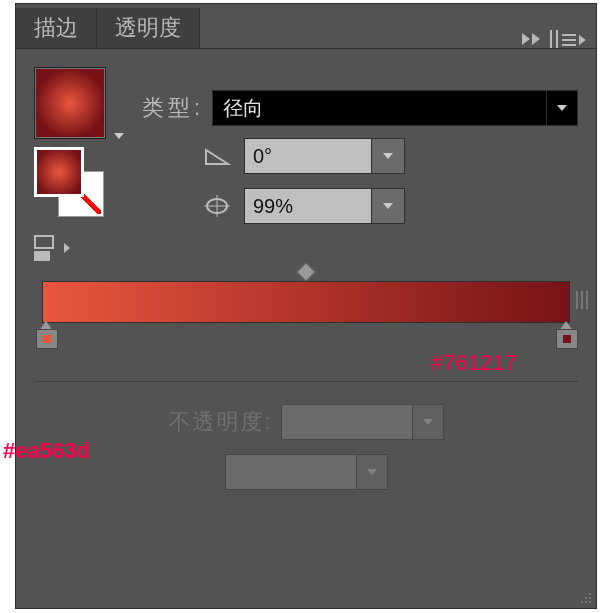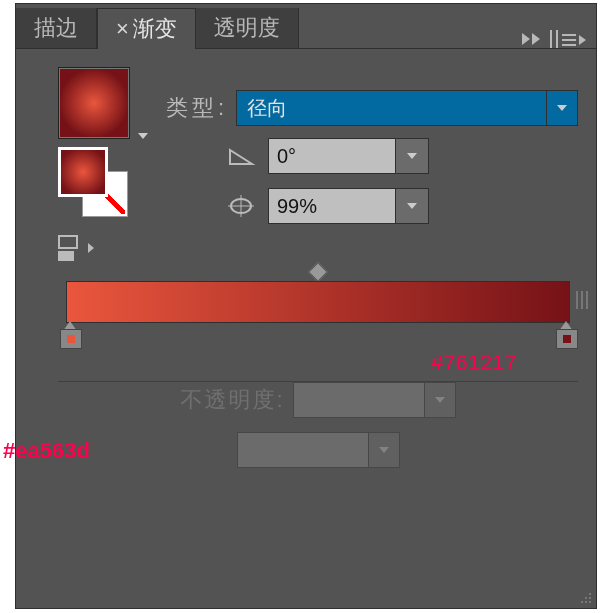--- a/index.html
+++ b/index.html
@@ -12,39 +12,39 @@
   .tab.inactive{background:#3f3f3f;}
   .tab .x{font-family:Arial;margin-right:4px;color:#d8d8d8;}
   .tabright{margin-left:auto;display:flex;align-items:center;gap:10px;padding-right:8px;color:#b8b8b8;font-size:16px;}
   .flymenu{width:26px;height:14px;position:relative;}
   .flymenu::before{content:"";position:absolute;left:0;top:2px;width:14px;height:2px;background:#b8b8b8;box-shadow:0 5px 0 #b8b8b8,0 10px 0 #b8b8b8;}
   .flymenu::after{content:"";position:absolute;right:2px;top:3px;border-left:7px solid #b8b8b8;border-top:5px solid transparent;border-bottom:5px solid transparent;}
   .vline{width:2px;height:18px;background:#b8b8b8;box-shadow:6px 0 0 #b8b8b8;}
   .ff{display:flex;gap:2px;}
   .tri{width:0;height:0;border-left:8px solid #b8b8b8;border-top:6px solid transparent;border-bottom:6px solid transparent;}
   
-  .body{position:relative;padding:18px 18px 0 18px;margin-left:24px;}
+  .body{position:relative;padding:18px 18px 0 18px;}
   .row{display:flex;align-items:center;margin-bottom:12px;}
   .lbl{color:#b8b8b8;font-size:22px;margin-right:8px;letter-spacing:4px;}
   .lbl.small{font-size:22px;letter-spacing:2px;}
   
   .preview{width:70px;height:70px;background:radial-gradient(circle at 50% 50%,#ea563d 0%,#761217 70%);border:1px solid #222;box-shadow:0 0 0 1px #777 inset;}
   .ddarrow{width:0;height:0;border-left:5px solid transparent;border-right:5px solid transparent;border-top:6px solid #ccc;margin-left:8px;}
   
   .swatches{position:relative;width:70px;height:70px;margin-top:8px;}
   .swA{position:absolute;left:0;top:0;width:44px;height:44px;background:radial-gradient(circle at 50% 50%,#ea563d 0%,#761217 80%);border:3px solid #fff;}
   .swB{position:absolute;right:0;bottom:0;width:44px;height:44px;background:#fff;border:1px solid #999;}
   .swB::after{content:"";position:absolute;left:2px;top:2px;right:2px;bottom:2px;background:linear-gradient(to top right,transparent 46%,#ff0000 46%,#ff0000 54%,transparent 54%);}
   
   .rowswap{width:40px;height:26px;position:relative;margin-top:18px;}
   .rowswap .a{position:absolute;left:0;top:0;width:16px;height:10px;border:2px solid #bbb;}
   .rowswap .b{position:absolute;left:0;bottom:0;width:16px;height:10px;background:#bbb;}
   .rowswap .arr{position:absolute;right:4px;top:8px;width:0;height:0;border-left:6px solid #bbb;border-top:5px solid transparent;border-bottom:5px solid transparent;}
   
-  .select{flex:1;height:34px;background:#0369a1;border:1px solid #2f2f2f;display:flex;align-items:center;}
+  .select{flex:1;height:34px;background:#000000;border:1px solid #2f2f2f;display:flex;align-items:center;}
   .select .val{flex:1;padding:0 10px;color:#e2e2e2;font-size:20px;}
   .select .btn{width:30px;height:100%;border-left:1px solid #2f2f2f;display:flex;align-items:center;justify-content:center;}
   
   .strokebtn{width:42px;height:36px;background:#5b5b5b;border:1px solid #3a3a3a;display:flex;align-items:center;justify-content:center;margin-left:4px;}
   .strokebtn svg{display:block;}
   .disabled{opacity:.55;filter:grayscale(0.2);}
   
   .numrow{display:flex;align-items:center;margin-bottom:14px;}
   .numicon{width:34px;height:30px;margin-right:10px;display:flex;align-items:center;justify-content:center;}
   .numfield{display:flex;border:1px solid #2f2f2f;height:34px;}
@@ -55,21 +55,21 @@
   .midstop{position:absolute;left:50%;top:-8px;transform:translateX(-50%) rotate(45deg);width:12px;height:12px;background:#999;border:1px solid #555;}
   .track{position:absolute;left:0;right:0;top:8px;height:40px;border:1px solid #2f2f2f;background:linear-gradient(to right,#ea563d,#761217);}
   .guide{position:absolute;right:-20px;top:18px;width:14px;height:18px;}
   .guide::before{content:"";position:absolute;inset:0;background:repeating-linear-gradient(90deg,#777 0 2px,transparent 2px 5px);}
   .stop{position:absolute;top:48px;width:20px;height:26px;}
   .stop .ptr{position:absolute;left:50%;top:0;transform:translateX(-50%);width:0;height:0;border-left:7px solid transparent;border-right:7px solid transparent;border-bottom:10px solid #999;}
   .stop .box{position:absolute;left:0;top:8px;width:20px;height:18px;background:#888;border:1px solid #444;display:flex;align-items:center;justify-content:center;}
   .stop .inner{width:8px;height:8px;}
   .stopL{left:-6px;} .stopR{right:-6px;}
   
-  .bottomsect{border-top:1px solid #3f3f3f;margin-top:28px;padding-top:0;}
+  .bottomsect{border-top:1px solid #3f3f3f;margin-top:28px;padding-top:22px;}
   .brow{display:flex;align-items:center;justify-content:center;margin-bottom:14px;}
   .brow .lbl{color:#888;}
   .dfield{display:flex;height:34px;border:1px solid #3f3f3f;}
   .dfield .v{width:130px;background:#808080;}
   .dfield .dd{width:30px;background:#6b6b6b;border-left:1px solid #3f3f3f;display:flex;align-items:center;justify-content:center;}
   
   .corner{position:absolute;right:4px;bottom:4px;width:14px;height:14px;background:
     radial-gradient(circle at 12px 12px,#777 1px,transparent 1.5px),
     radial-gradient(circle at 8px 12px,#777 1px,transparent 1.5px),
     radial-gradient(circle at 4px 12px,#777 1px,transparent 1.5px),
@@ -79,23 +79,20 @@
   
   .annot{position:absolute;font-family:Arial;font-size:22px;color:#ff004d;font-weight:500;}
 </style>
 </head>
 <body>
 <div class="frame">
   <div class="panel">
 
     <div class="tabbar">
       <div class="tab inactive">描边</div>
-      <div class="tab active">
-        <span class="x">×</span><span>渐变</span>
-      </div>
       <div class="tab inactive">透明度</div>
       <div class="tabright">
         <div class="ff">
             <div class="tri"></div>
             <div class="tri"></div>
           </div>
         <div class="vline"></div>
         <div class="flymenu"></div>
       </div>
     </div>

